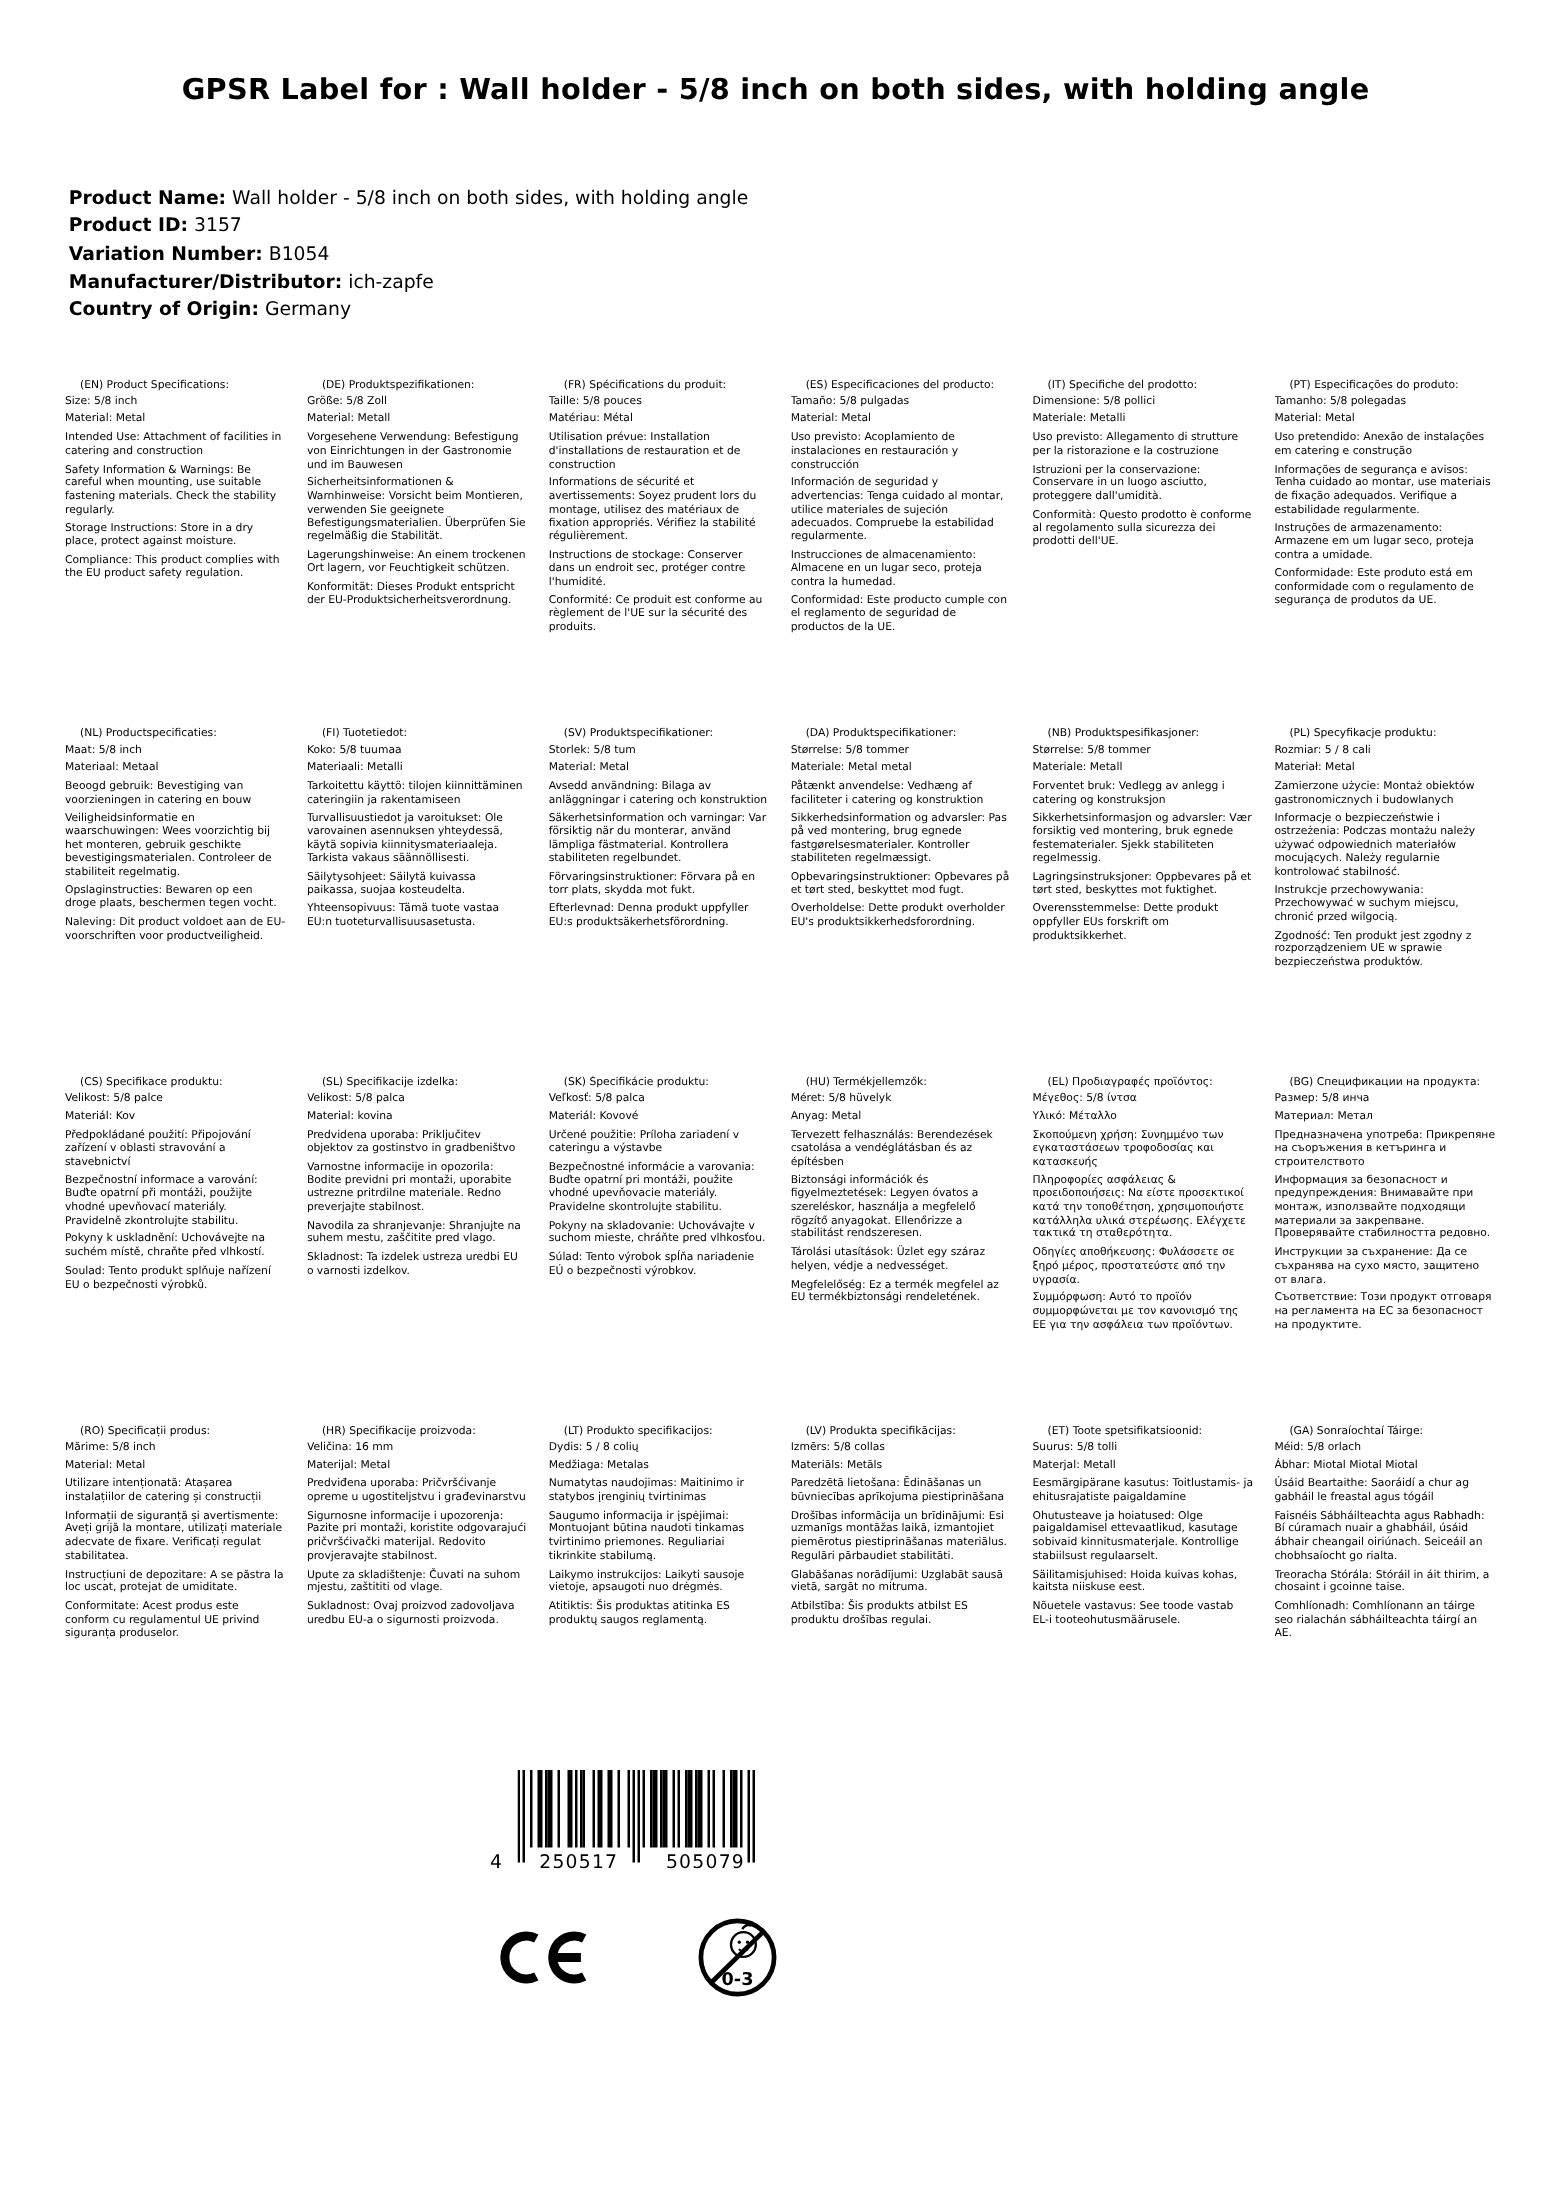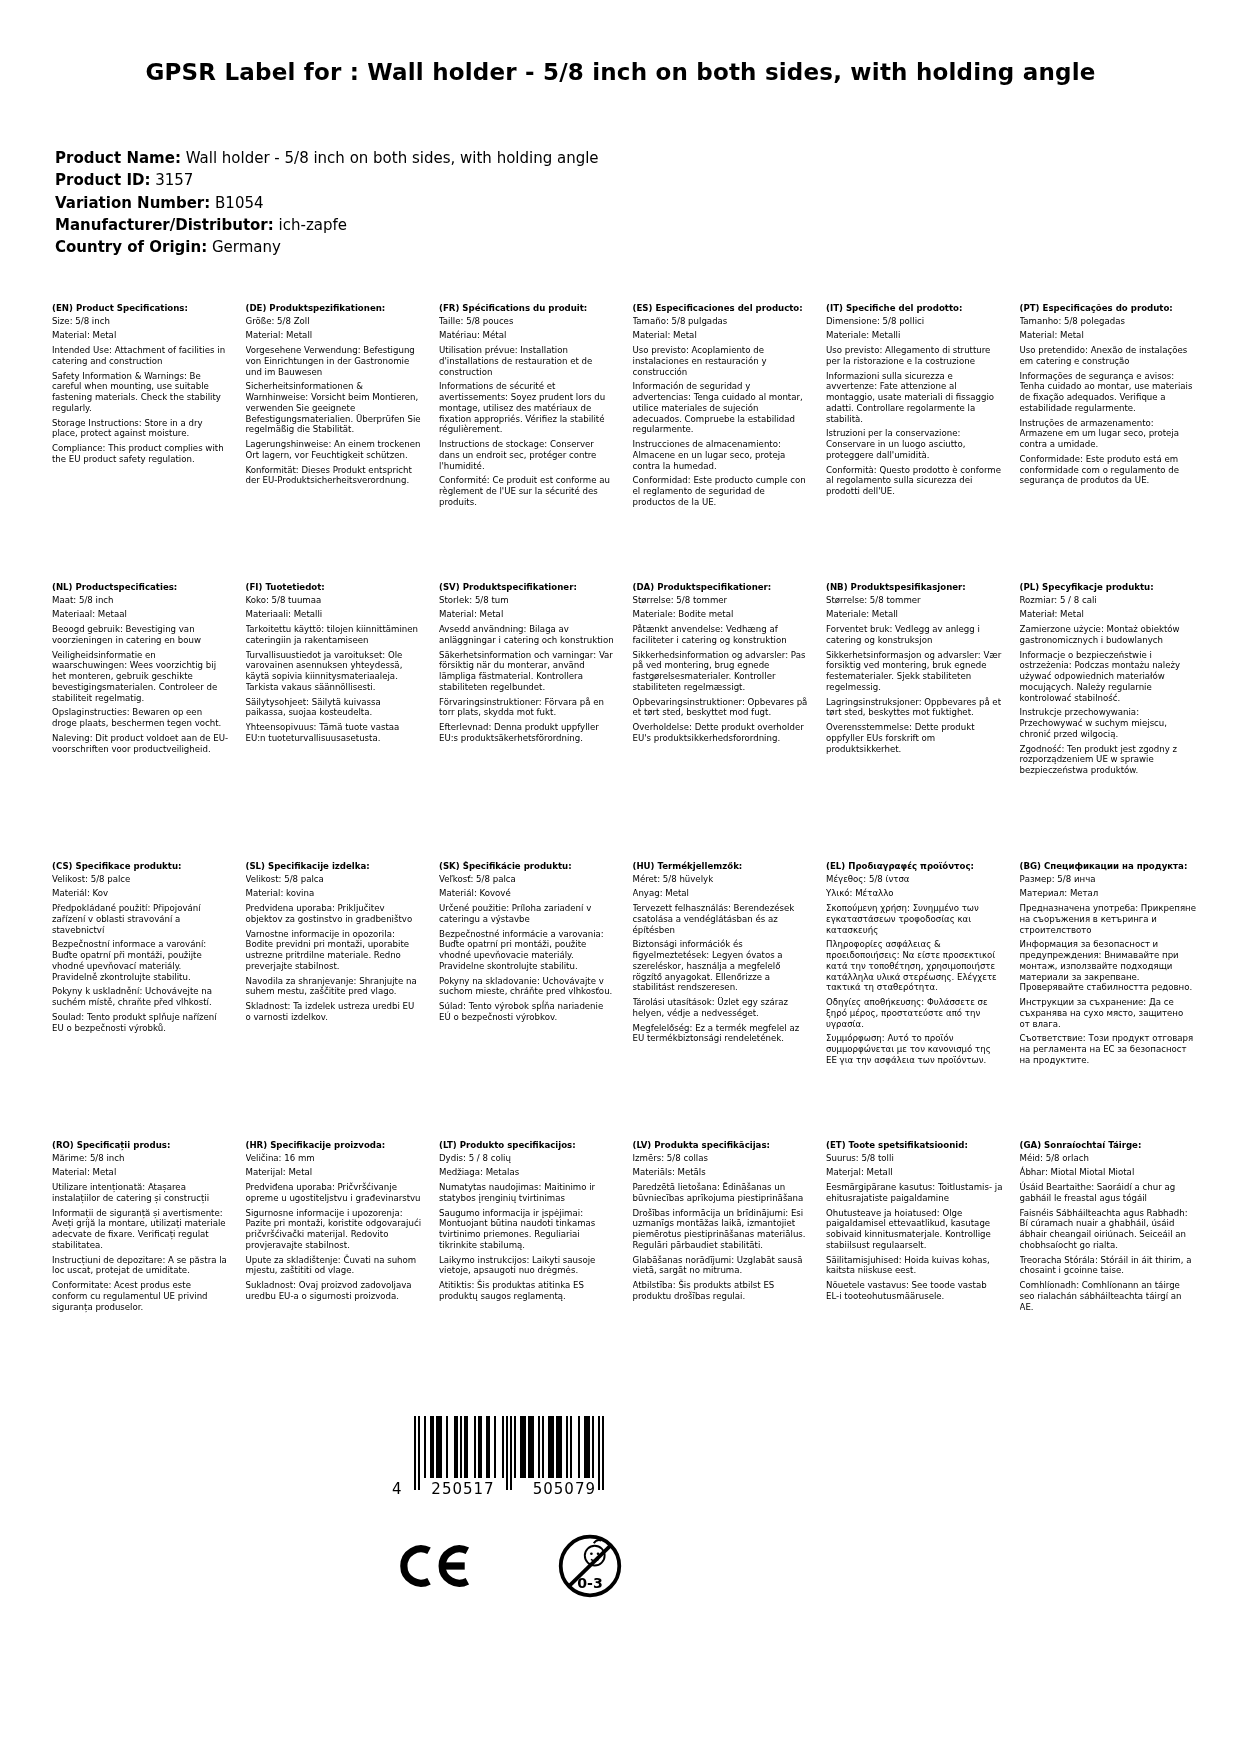--- a/index.html
+++ b/index.html
@@ -12,21 +12,21 @@
 
   .product-info { position: absolute; top: 148px; left: 55px; right: 55px;
                   font-size: 15px; line-height: 1.42; }
   .info-row { margin-bottom: 1px; }
   .info-label { font-weight: bold; }
 
   .lang-grid { position: absolute; top: 303px; left: 52px; right: 40px;
                display: grid; grid-template-columns: repeat(6, 1fr);
                grid-template-rows: repeat(4, 279px); column-gap: 12px; }
   .lang-block { font-size: 8.6px; line-height: 1.25; overflow: hidden; padding-right: 5px; }
-  .lang-heading { font-weight: bold; margin: 0 0 2px 0; }
+  .lang-heading { font-weight: normal; margin: 0 0 2px 12px; }
   .lang-par { margin: 0 0 4px 0; }
 
   .footer { position: absolute; top: 1416px; left: 392px; width: 250px; }
   .barcode { position: relative; width: 230px; padding-left: 22px; height: 96px; }
   .barcode-digits span { position: absolute; top: 64px; font-size: 15px; letter-spacing: 1px; }
   .digit-first { left: 0; }
   .digit-left  { left: 28px; width: 86px; text-align: center; }
   .digit-right { left: 118px; width: 86px; text-align: right; }
 
   .marks-row { display: flex; justify-content: space-between; align-items: center;
@@ -83,21 +83,20 @@
         <p class="lang-par">Uso previsto: Acoplamiento de instalaciones en restauración y construcción</p>
         <p class="lang-par">Información de seguridad y advertencias: Tenga cuidado al montar, utilice materiales de sujeción adecuados. Compruebe la estabilidad regularmente.</p>
         <p class="lang-par">Instrucciones de almacenamiento: Almacene en un lugar seco, proteja contra la humedad.</p>
         <p class="lang-par">Conformidad: Este producto cumple con el reglamento de seguridad de productos de la UE.</p>
       </div>
       <div class="lang-block">
         <div class="lang-heading">(IT) Specifiche del prodotto:</div>
         <p class="lang-par">Dimensione: 5/8 pollici</p>
         <p class="lang-par">Materiale: Metalli</p>
         <p class="lang-par">Uso previsto: Allegamento di strutture per la ristorazione e la costruzione</p>
-        <p class="lang-par">Informazioni sulla sicurezza e avvertenze: Fate attenzione al montaggio, usate materiali di fissaggio adatti. Controllare regolarmente la stabilità.</p>
         <p class="lang-par">Istruzioni per la conservazione: Conservare in un luogo asciutto, proteggere dall'umidità.</p>
         <p class="lang-par">Conformità: Questo prodotto è conforme al regolamento sulla sicurezza dei prodotti dell'UE.</p>
       </div>
       <div class="lang-block">
         <div class="lang-heading">(PT) Especificações do produto:</div>
         <p class="lang-par">Tamanho: 5/8 polegadas</p>
         <p class="lang-par">Material: Metal</p>
         <p class="lang-par">Uso pretendido: Anexão de instalações em catering e construção</p>
         <p class="lang-par">Informações de segurança e avisos: Tenha cuidado ao montar, use materiais de fixação adequados. Verifique a estabilidade regularmente.</p>
         <p class="lang-par">Instruções de armazenamento: Armazene em um lugar seco, proteja contra a umidade.</p>
@@ -126,21 +125,21 @@
         <p class="lang-par">Storlek: 5/8 tum</p>
         <p class="lang-par">Material: Metal</p>
         <p class="lang-par">Avsedd användning: Bilaga av anläggningar i catering och konstruktion</p>
         <p class="lang-par">Säkerhetsinformation och varningar: Var försiktig när du monterar, använd lämpliga fästmaterial. Kontrollera stabiliteten regelbundet.</p>
         <p class="lang-par">Förvaringsinstruktioner: Förvara på en torr plats, skydda mot fukt.</p>
         <p class="lang-par">Efterlevnad: Denna produkt uppfyller EU:s produktsäkerhetsförordning.</p>
       </div>
       <div class="lang-block">
         <div class="lang-heading">(DA) Produktspecifikationer:</div>
         <p class="lang-par">Størrelse: 5/8 tommer</p>
-        <p class="lang-par">Materiale: Bodite metal</p>
+        <p class="lang-par">Materiale: Metal metal</p>
         <p class="lang-par">Påtænkt anvendelse: Vedhæng af faciliteter i catering og konstruktion</p>
         <p class="lang-par">Sikkerhedsinformation og advarsler: Pas på ved montering, brug egnede fastgørelsesmaterialer. Kontroller stabiliteten regelmæssigt.</p>
         <p class="lang-par">Opbevaringsinstruktioner: Opbevares på et tørt sted, beskyttet mod fugt.</p>
         <p class="lang-par">Overholdelse: Dette produkt overholder EU's produktsikkerhedsforordning.</p>
       </div>
       <div class="lang-block">
         <div class="lang-heading">(NB) Produktspesifikasjoner:</div>
         <p class="lang-par">Størrelse: 5/8 tommer</p>
         <p class="lang-par">Materiale: Metall</p>
         <p class="lang-par">Forventet bruk: Vedlegg av anlegg i catering og konstruksjon</p>

